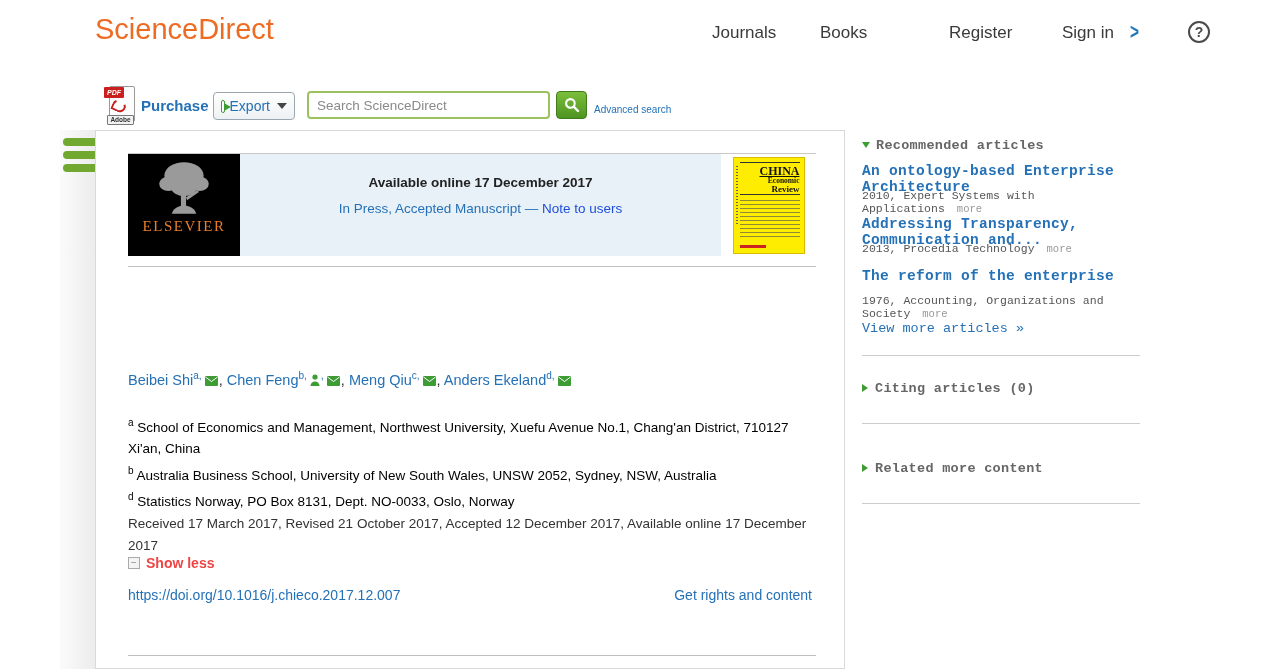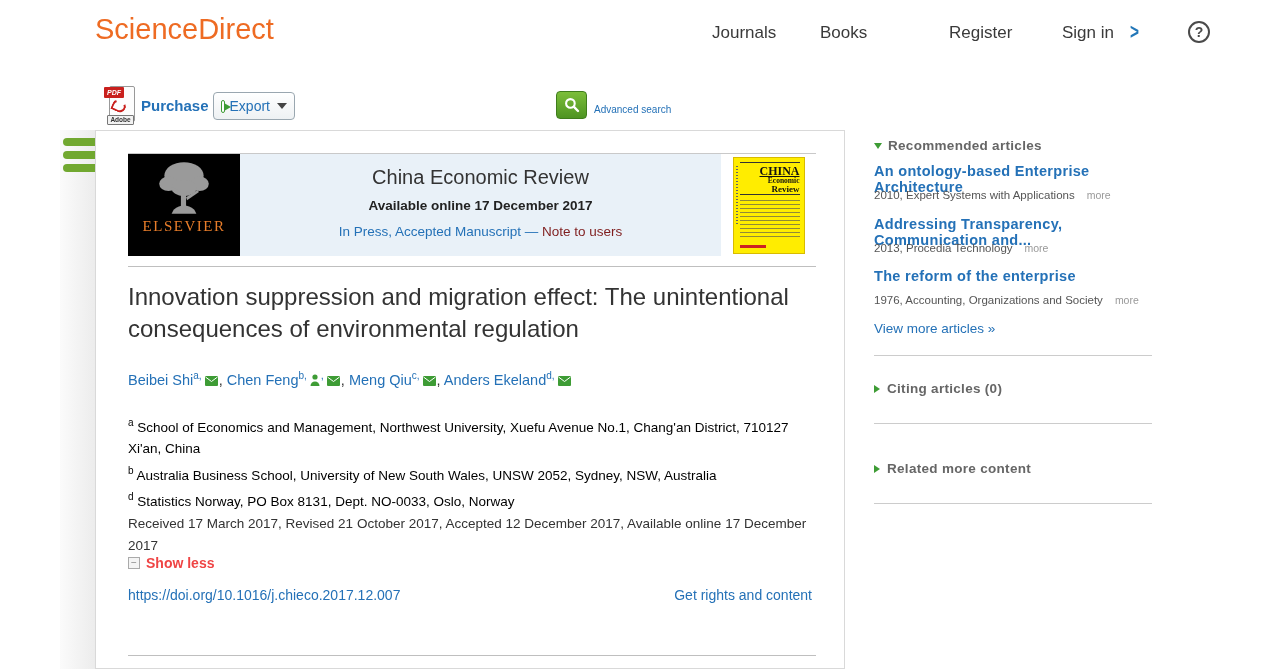--- a/index.html
+++ b/index.html
@@ -84,21 +84,21 @@
   .show-less { position:absolute; left:32px; top:424px; display:flex; align-items:center; cursor:pointer;}
   .minus-box { width:12px; height:12px; background:#f4f4f4; border:1px solid #aaa; color:#888; font-size:10px;
     line-height:10px; text-align:center; margin-right:6px; }
   .show-less-label { font-size:14px; font-weight:bold; color:#ef4444; }
 
   .doi-row { position:absolute; left:32px; top:456px; width:684px; display:flex; justify-content:space-between; font-size:14px;}
   .doi-row a { color:#2471B7; }
 
   
   .sidebar { position:absolute; left:862px; top:130px; width:278px; }
-  .sb-abs { position:absolute; left:12px; }
+  .sb-abs { position:absolute; left:0;font-family:Liberation Mono, monospace; }
   .tri-down { display:inline-block; width:0; height:0; border-left:4.5px solid transparent; border-right:4.5px solid transparent;
     border-top:6px solid #3E9C35; margin-right:6px; vertical-align:1px;}
   .tri-right { display:inline-block; width:0; height:0; border-top:4.5px solid transparent; border-bottom:4.5px solid transparent;
     border-left:6px solid #3E9C35; margin-right:7px; }
   .sb-heading { font-size:13.5px; font-weight:bold; color:#666; letter-spacing:.3px; cursor:pointer;}
   .sb-art-title { font-size:14.5px; font-weight:bold; color:#2471B7; letter-spacing:.3px; }
   .sb-meta { font-size:11.5px; color:#555; }
   .sb-more { font-size:10.5px; color:#999; margin-left:12px; }
   .sb-viewmore { font-size:13.5px; color:#2471B7; }
   .sb-div { border-top:1px solid #ccc; width:278px; }
@@ -121,20 +121,21 @@
     <div class="pdf-curl"></div>
     <div class="pdf-band">PDF</div>
     <div class="pdf-adobe">Adobe</div>
   </div>
   <a class="purchase-link">Purchase</a>
   <div class="export-btn">
     <span class="export-ico"></span>
     <span class="export-label">Export</span>
     <span class="dd-arrow"></span>
   </div>
+  <input class="search-input" type="text" placeholder="Search ScienceDirect" style="">
   <div class="search-btn">
     <svg width="16" height="16" viewBox="0 0 16 16">
       <circle cx="6.4" cy="6.4" r="4.3" fill="none" stroke="#fff" stroke-width="2.1"></circle>
       <line x1="9.7" y1="9.7" x2="14" y2="14" stroke="#fff" stroke-width="2.4" stroke-linecap="round"></line>
     </svg>
   </div>
   <a class="adv-search">Advanced search</a>
 
   <div class="left-gutter"></div>
   <div class="hamburger">
@@ -155,43 +156,41 @@
             <ellipse cx="30" cy="29" rx="12" ry="8"></ellipse>
             <rect x="27" y="32" width="5" height="16"></rect>
             <path d="M20 50 q10 -8 20 0 l2 4 H18 z"></path>
             <path d="M27 36 L17 30 l1.5-2 L29 34 z"></path>
             <path d="M32 38 L43 31 l1.5 2 L33 41 z"></path>
           </g>
         </svg>
         <div class="elsevier-word">ELSEVIER</div>
       </div>
       <div class="blue-box">
-        <a class="journal-title">China Economic Review</a>
         <div class="avail-line">Available online 17 December 2017</div>
         <div class="status-line">
-          <a style="color:#2471B7">In Press, Accepted Manuscript</a><span> — </span><a style="color:#7f1d1d">Note to users</a>
+          <a style="color:#2471B7">In Press, Accepted Manuscript</a><span> — </span><a style="color:#1d4ed8">Note to users</a>
         </div>
       </div>
       <div class="cover-box">
         <div class="mini-cover">
           <div class="cov-side"></div>
           <div class="cov-head">
             <div class="cov-l1">CHINA</div>
             <div class="cov-l2">Economic</div>
             <div class="cov-l3">Review</div>
           </div>
           <div class="cov-lines"></div>
           <div class="cov-red"></div>
         </div>
       </div>
     </div>
 
     <div class="rule rule-top"></div>
 
-    <h1 class="art-title" style="font-weight:normal">Innovation suppression and migration effect: The unintentional consequences of environmental regulation</h1>
 
     <div class="authors">
       <a><span>Beibei Shi</span><sup>a,</sup></a><span class="icon-inline"><svg width="13" height="10" viewBox="0 0 13 10">
             <rect width="13" height="10" rx="1" fill="#3E9C35"></rect>
             <path d="M0.5 1 L6.5 5.5 L12.5 1" fill="none" stroke="#fff" stroke-width="1"></path>
           </svg></span><span>, </span><a><span>Chen Feng</span><sup>b,</sup></a><span class="icon-inline"><svg width="10" height="12" viewBox="0 0 10 12">
             <circle cx="5" cy="3" r="2.6" fill="#3E9C35"></circle>
             <path d="M0.5 12 a4.5 4.5 0 0 1 9 0 z" fill="#3E9C35"></path>
           </svg></span><span class="icon-comma">,</span><span class="icon-inline"><svg width="13" height="10" viewBox="0 0 13 10">
             <rect width="13" height="10" rx="1" fill="#3E9C35"></rect>

